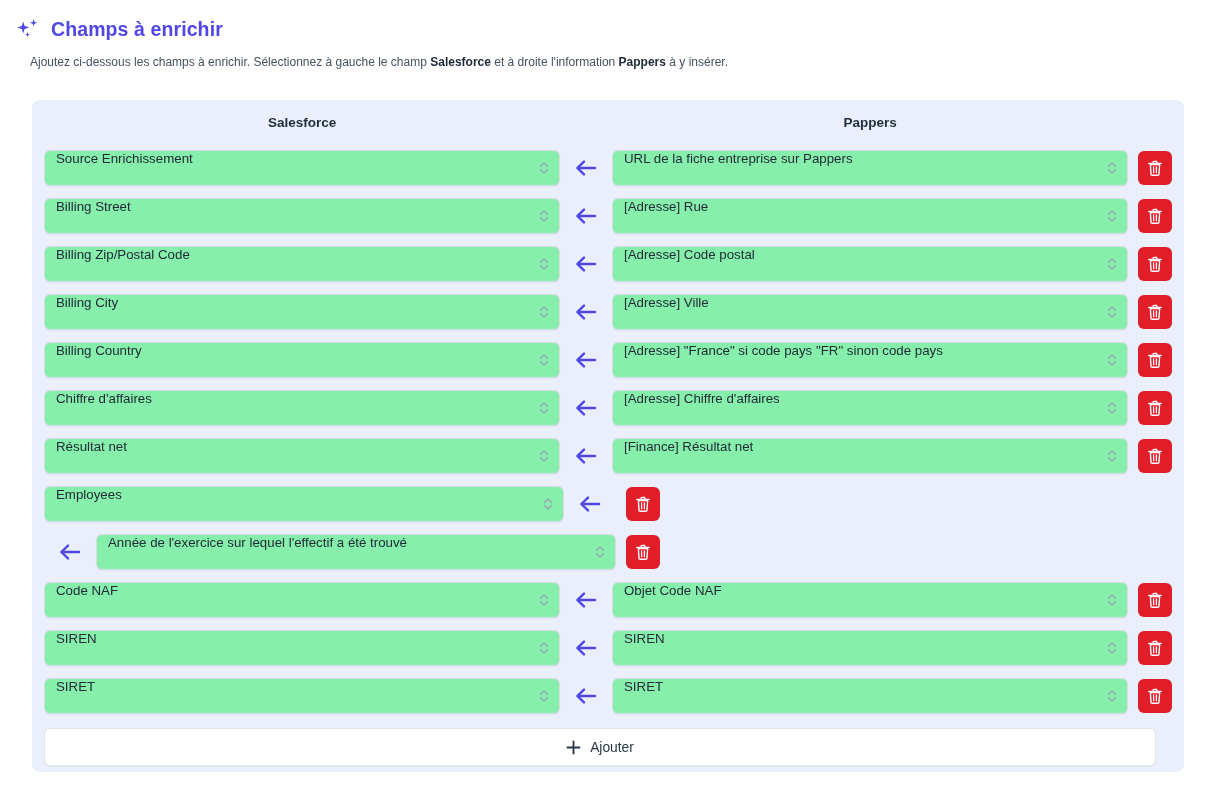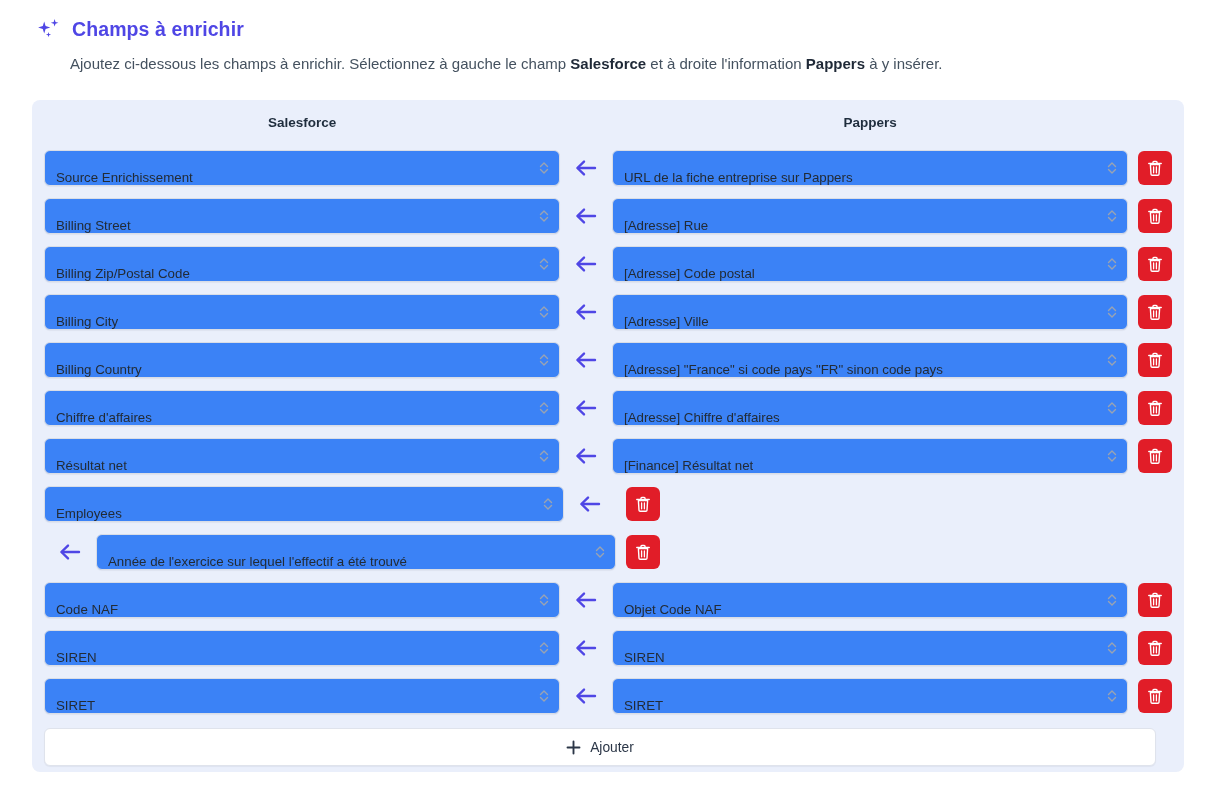--- a/index.html
+++ b/index.html
@@ -19,43 +19,42 @@
     width: 1216px;
     height: 806px;
     overflow: hidden;
   }
 
   
   .header {
     display: flex;
     align-items: center;
     gap: 10px;
-    padding: 14px 0 0 36px;
+    padding: 14px 0 0 15px;
     height: 46px;
   }
   .sparkles-icon {
     width: 26px;
     height: 26px;
     display: block;
     flex: 0 0 auto;
   }
   .page-title {
     font-size: 19.5px;
     font-weight: bold;
     color: #4f46e5;
     letter-spacing: 0.1px;
     line-height: 1;
   }
 
   .subtitle {
     padding: 8px 12px 0 30px;
-    font-size: 15px;
+    font-size: 12px;
     color: #44515f;
     line-height: 1.35;
-    margin-left: 40px;
   }
   .subtitle b { color: #1f2937; font-weight: bold; }
 
   
   .panel {
     position: absolute;
     left: 32px;
     top: 100px;
     width: 1152px;
     height: 672px;
@@ -86,26 +85,26 @@
   }
   .row {
     display: flex;
     align-items: center;
     height: 48px;
   }
 
   .field {
     position: relative;
     height: 36px;
-    background: #3b82f6;
+    background: #86efac;
     border: 1px solid #d9dde6;
     border-radius: 6px;
     box-shadow: 0 1px 1px rgba(16,24,40,0.05);
     display: flex;
-    align-items: flex-end;
+    align-items: flex-start;
     padding: 0 30px 0 11px;
     cursor: pointer;
     overflow: hidden;
   }
   .field.left  { width: 520px; }
   .field.right { width: 520px; }
   .field-text {
     font-size: 13.3px;
     color: #222b36;
     white-space: nowrap;

